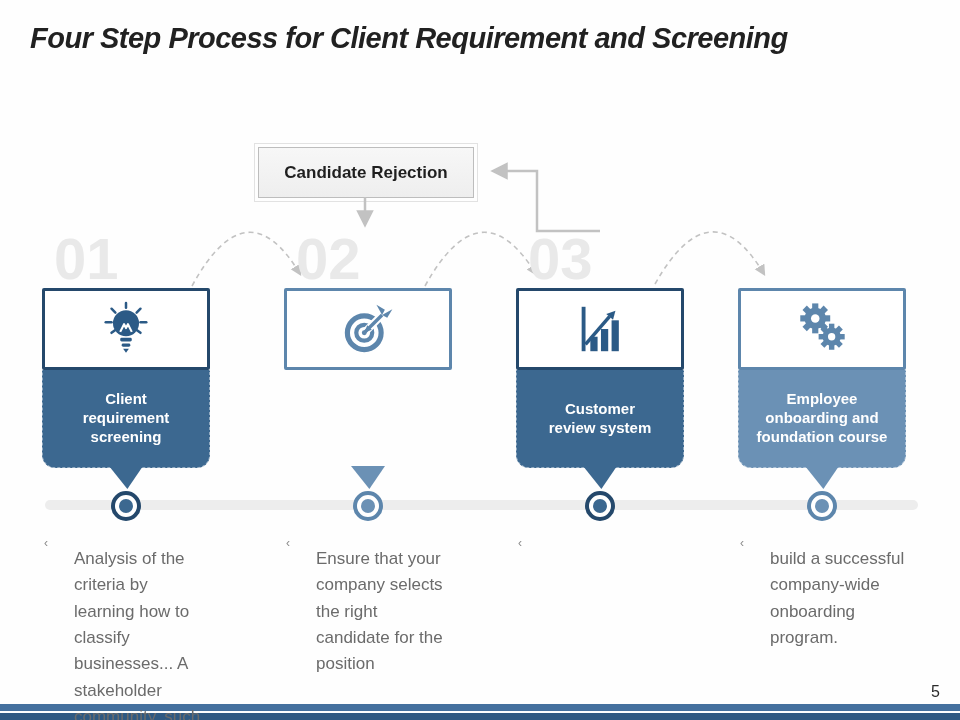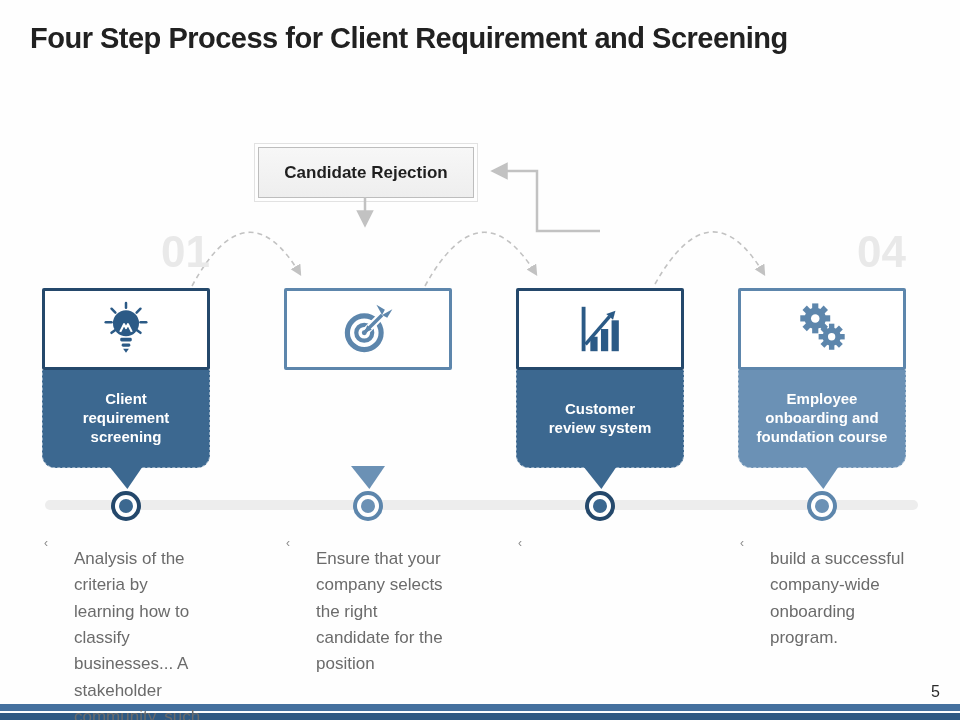--- a/index.html
+++ b/index.html
@@ -1,36 +1,36 @@
 <!DOCTYPE html>
 <html style="--step-dark-body: #3c6890; --step-dark-edge: #24486b; --step-dark-icon: #2b5a86; --step-light-body: #6b91b5; --step-light-edge: #5d86ac; --step-light-icon: #5d86ac; --number-gray: #e9e9e9; --connector-gray: #c2c2c2; --footer-top: #44709e; --footer-bottom: #2f5982;"><head>
 <meta charset="utf-8">
 <style>
   html,body{margin:0;padding:0;background:#ffffff;}
   .slide{position:relative;width:960px;height:720px;background:#fefefe;overflow:hidden;
          font-family:"Liberation Sans", sans-serif;}
   .slide-title{position:absolute;left:30px;top:22px;width:900px;font-size:29px;font-weight:700;
-         color:#212121;letter-spacing:-0.5px;}
+         color:#212121;letter-spacing:-0.5px;font-style:italic;}
   
   .rejection-box{position:absolute;left:258px;top:147px;width:214px;height:49px;
          background:linear-gradient(#f7f7f7,#eeeeee);border:1px solid #bdbdbd;
          outline:1px solid #e2e2e2;outline-offset:3px;
          display:flex;align-items:center;justify-content:center;}
   .rejection-box span{font-size:17px;font-weight:700;color:#1f1f1f;text-align:right;}
   
   svg.connectors{position:absolute;left:0;top:0;z-index:1;pointer-events:none;}
   svg.connectors .solid{fill:none;stroke:var(--connector-gray);stroke-width:2.5;}
   svg.connectors .dashed{fill:none;stroke:var(--connector-gray);stroke-width:1.6;stroke-dasharray:5 4;}
   svg.connectors .head{fill:var(--connector-gray);}
   
   .step{position:absolute;top:0;width:168px;height:660px;z-index:2;}
   .step.dark{--body:var(--step-dark-body);--edge:var(--step-dark-edge);--iconc:var(--step-dark-icon);}
   .step.light{--body:var(--step-light-body);--edge:var(--step-light-edge);--iconc:var(--step-light-icon);}
-  .step-number{position:absolute;top:230px;left:0;width:100%;text-align:right;
-         font-size:44px;font-weight:700;line-height:1;color:var(--number-gray);}
+  .step-number{position:absolute;top:230px;left:12px;width:100%;text-align:left;
+         font-size:58px;font-weight:700;line-height:1;color:var(--number-gray);}
   .icon-box{position:absolute;top:288px;left:0;width:162px;height:76px;background:#ffffff;
          border:3px solid var(--edge);border-radius:2px;display:flex;align-items:center;justify-content:center;
          color:var(--iconc);}
   .title-box{position:absolute;top:370px;left:0;width:166px;height:97px;background:var(--body);
          border:1px dashed rgba(255,255,255,0.45);border-top:none;border-radius:0 0 13px 13px;
          display:flex;align-items:center;justify-content:center;}
   .title-box span{color:#ffffff;font-size:15px;font-weight:700;text-align:center;line-height:1.25;
          white-space:pre-line;padding:0 4px;}
   .tail{position:absolute;top:466px;left:67px;width:34px;height:23px;background:var(--body);
          clip-path:polygon(0 0,100% 0,54% 100%);}
@@ -99,20 +99,21 @@
     </div>
     <div class="tail"></div>
     <div class="marker"></div>
     <div class="desc">
       <span class="bullet">‹</span>
       <p>Analysis of the criteria by learning how to classify businesses... A stakeholder community, such as consumers, customers, suppliers, workers</p>
     </div>
   </div>
 
   <div class="step light" style="left:284px">
+    <div class="step-number">02</div>
     <div class="icon-box">
       <svg width="60" height="56" viewBox="0 0 64 58">
         <circle cx="28" cy="33" r="18" fill="none" stroke="currentColor" stroke-width="5.5"></circle>
         <circle cx="28" cy="33" r="8.5" fill="none" stroke="currentColor" stroke-width="4.5"></circle>
         <line x1="28" y1="33" x2="48" y2="13" stroke="#ffffff" stroke-width="8"></line>
         <line x1="28" y1="33" x2="47" y2="14" stroke="currentColor" stroke-width="3.6"></line>
         <path d="M28,33 l8,-3.2 -4.8,-4.8 z" fill="currentColor"></path>
         <path d="M47,14 L41,3 L50,8.5 z" fill="currentColor"></path>
         <path d="M47,14 L58,8 L52.5,17 z" fill="currentColor"></path>
         <circle cx="28" cy="33" r="2.6" fill="currentColor"></circle>
@@ -120,20 +121,21 @@
     </div>
     <div class="tail"></div>
     <div class="marker"></div>
     <div class="desc">
       <span class="bullet">‹</span>
       <p>Ensure that your company selects the right candidate for the position</p>
     </div>
   </div>
 
   <div class="step dark" style="left:516px">
+    <div class="step-number">03</div>
     <div class="icon-box">
       <svg width="62" height="56" viewBox="0 0 64 58">
         <g fill="currentColor">
           <rect x="13" y="6" width="4" height="46"></rect>
           <rect x="22" y="37" width="7.5" height="15"></rect>
           <rect x="33" y="29" width="7.5" height="23"></rect>
           <rect x="44" y="20" width="7.5" height="32"></rect>
         </g>
         <line x1="17" y1="45" x2="42" y2="16" stroke="currentColor" stroke-width="3.6"></line>
         <path d="M48,10 L45.5,19.5 L38.5,13.5 z" fill="currentColor"></path>
@@ -144,21 +146,20 @@
 review system</span>
     </div>
     <div class="tail"></div>
     <div class="marker"></div>
     <div class="desc">
       <span class="bullet">‹</span>
     </div>
   </div>
 
   <div class="step light" style="left:738px">
-    <div class="step-number">04</div>
     <div class="icon-box">
       <svg width="62" height="56" viewBox="0 0 64 58">
         <g fill="currentColor">
           <g transform="translate(25,18)">
             <rect x="-3.2" y="-15.5" width="6.4" height="7"></rect>
             <rect x="-3.2" y="-15.5" width="6.4" height="7" transform="rotate(45)"></rect>
             <rect x="-3.2" y="-15.5" width="6.4" height="7" transform="rotate(90)"></rect>
             <rect x="-3.2" y="-15.5" width="6.4" height="7" transform="rotate(135)"></rect>
             <rect x="-3.2" y="-15.5" width="6.4" height="7" transform="rotate(180)"></rect>
             <rect x="-3.2" y="-15.5" width="6.4" height="7" transform="rotate(225)"></rect>

